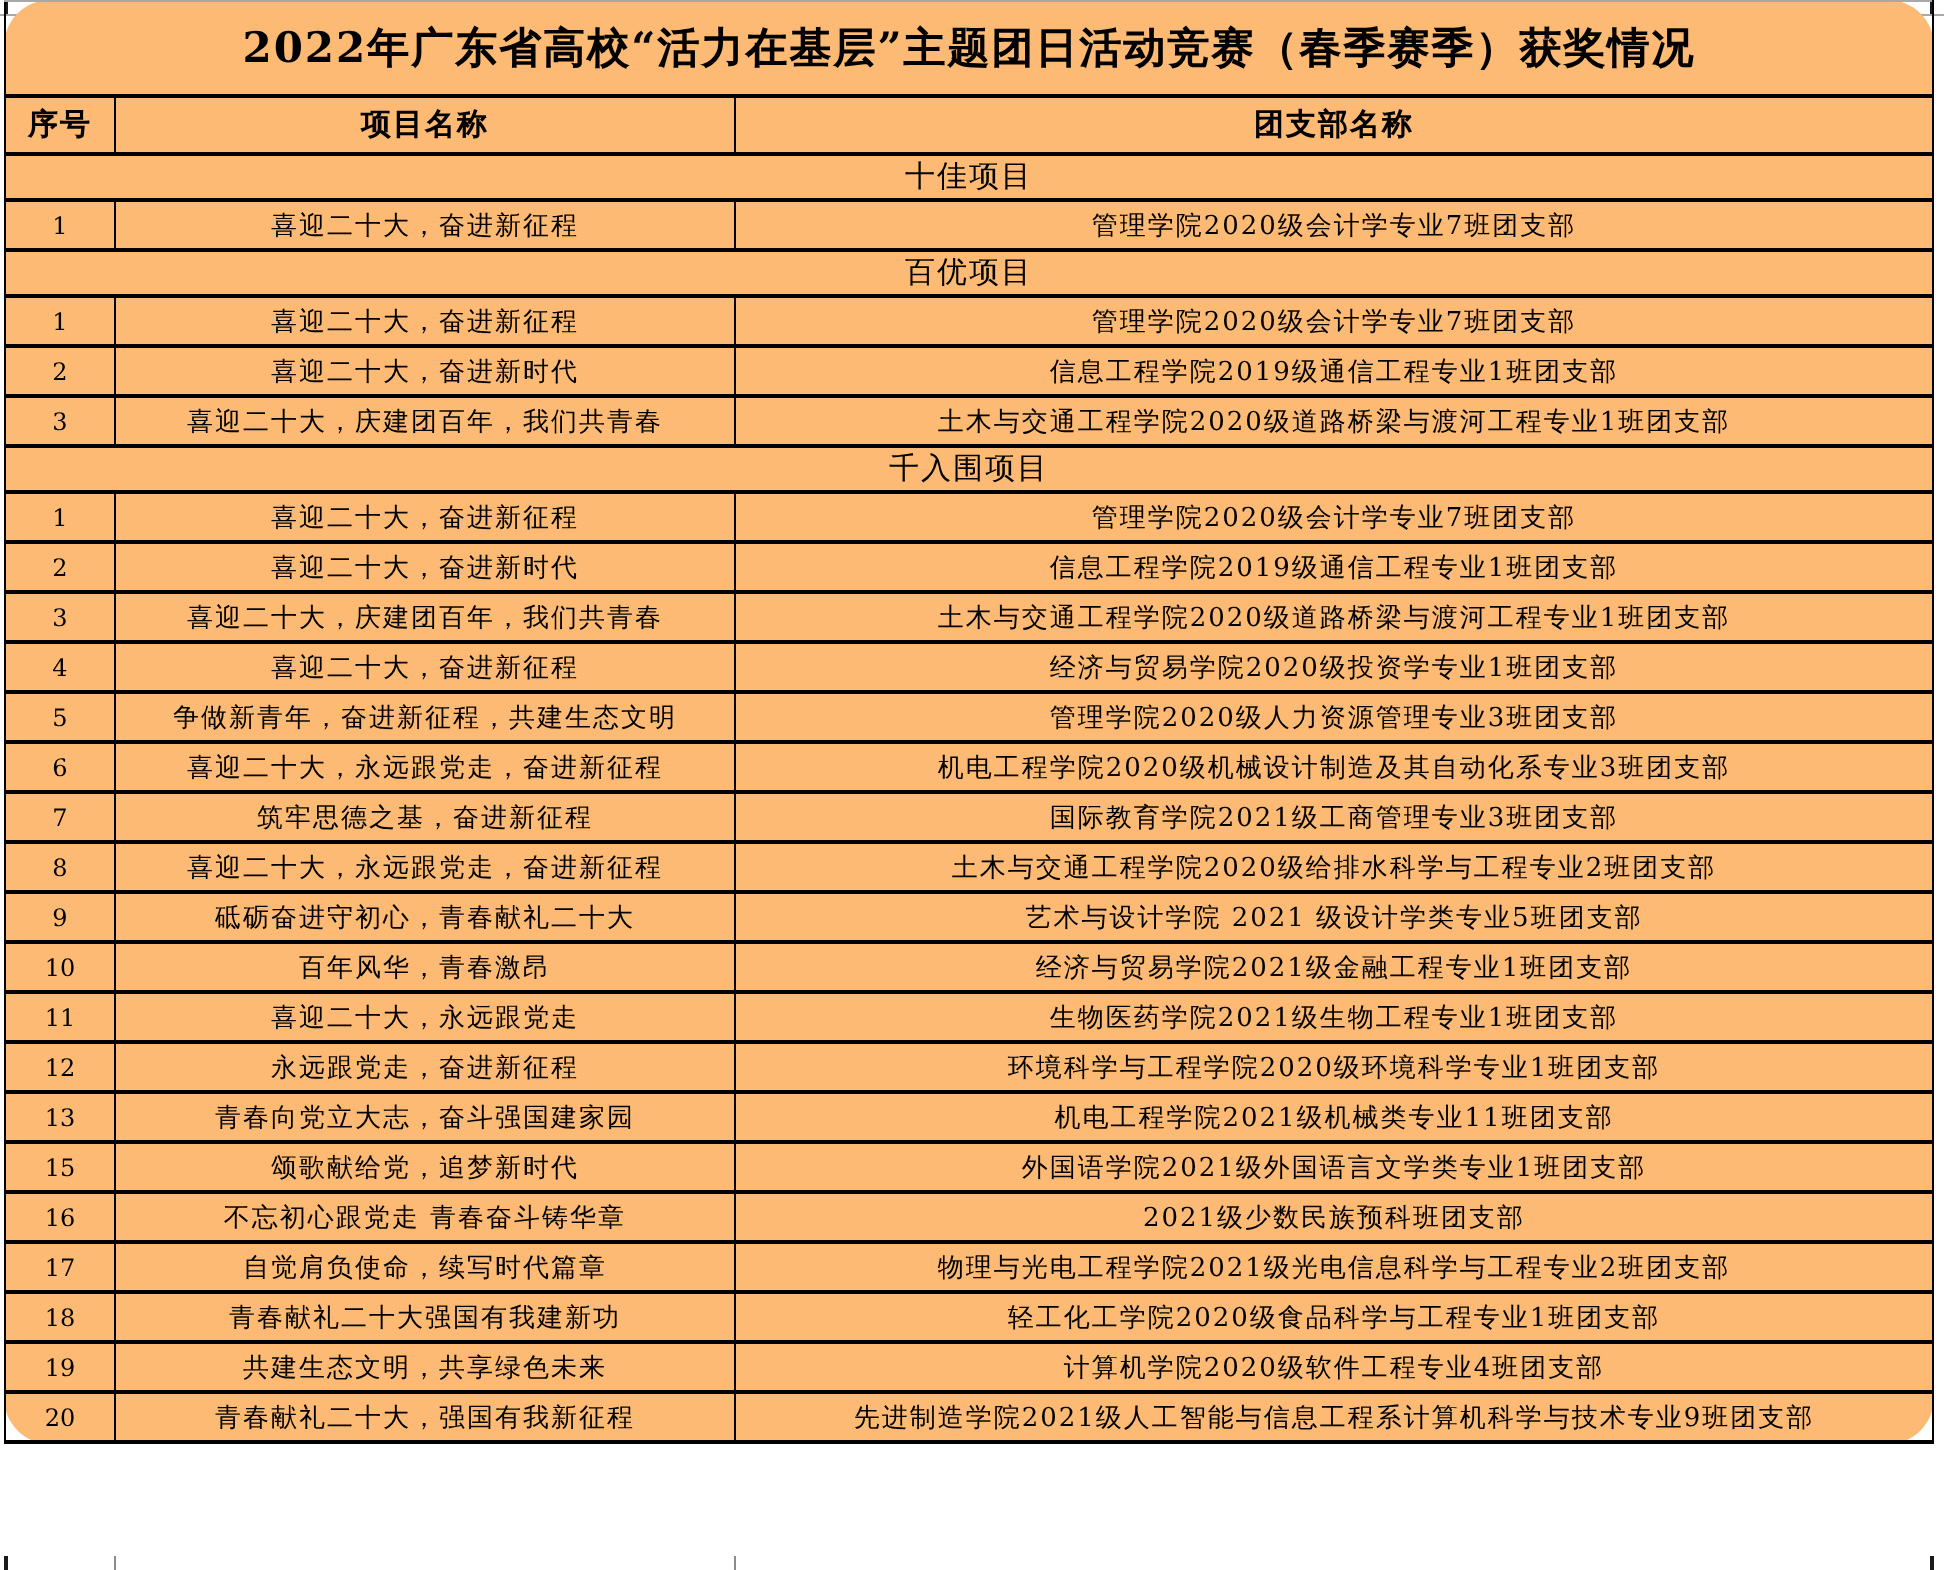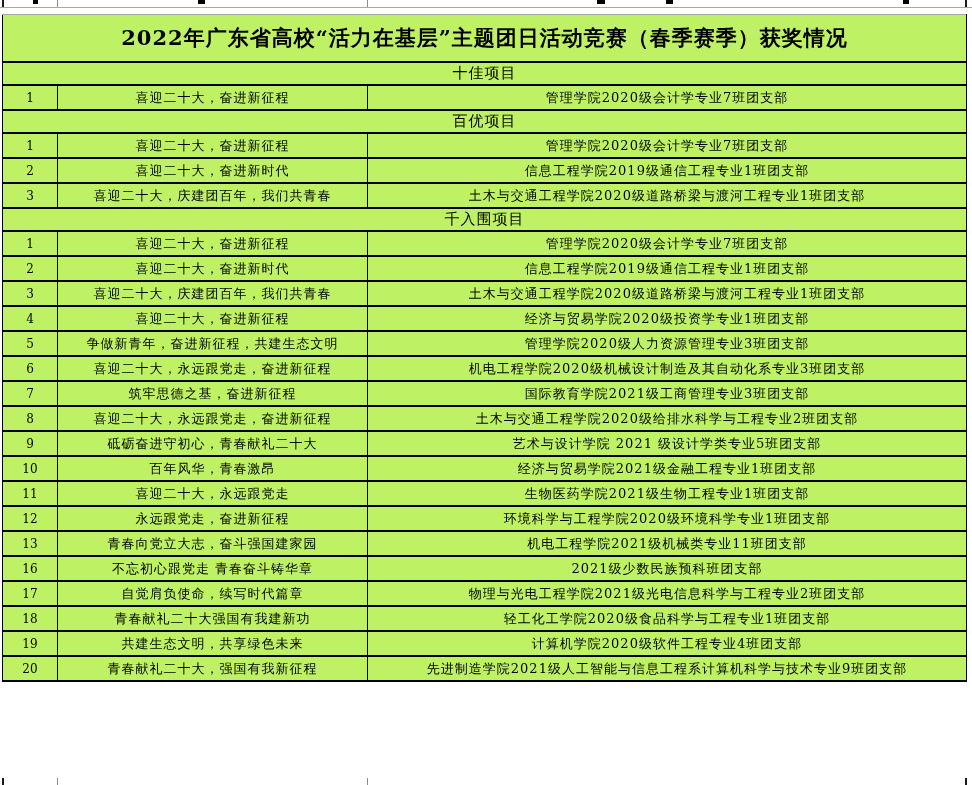--- a/index.html
+++ b/index.html
@@ -39,25 +39,26 @@
   
   .bottom-vline {
     position: absolute;
     width: 1px; height: 7px;
     background: #8c8c8c;
   }
   .bottom-vline.dark { background: #1a1a1a; width: 2px; }
 
   table.main-table {
     position: absolute;
-    top: 14px; left: 2px;
+    top: 0; left: 2px;
     width: 964px;
     border-collapse: collapse;
     table-layout: fixed;
-    background: #bef264;
+    background: #fdba74;
+    border-radius: 23px;
   }
   table.main-table td {
     border-left: 1px solid #000;
     border-right: 1px solid #000;
     border-top: 2px solid #000;
     border-bottom: 2px solid #000;
     text-align: center;
     vertical-align: middle;
     padding: 0 2px;
     color: #000;
@@ -118,20 +119,25 @@
   <table class="main-table">
     <colgroup>
       <col style="width:55px">
       <col style="width:310px">
       <col style="width:599px">
     </colgroup>
     <tbody>
       <tr class="title-row">
         <td colspan="3">2022年广东省高校“活力在基层”主题团日活动竞赛（春季赛季）获奖情况</td>
       </tr>
+      <tr class="header-row">
+        <td>序号</td>
+        <td>项目名称</td>
+        <td>团支部名称</td>
+      </tr>
 
     <tr class="section-row">
           <td colspan="3">十佳项目</td>
         </tr>
         <tr class="data-row">
           <td class="col-index">1</td>
           <td class="col-project">喜迎二十大，奋进新征程</td>
           <td class="col-branch">管理学院2020级会计学专业7班团支部</td>
         </tr>
         <tr class="section-row">
@@ -212,20 +218,25 @@
         </tr>
         <tr class="data-row">
           <td class="col-index">12</td>
           <td class="col-project">永远跟党走，奋进新征程</td>
           <td class="col-branch">环境科学与工程学院2020级环境科学专业1班团支部</td>
         </tr>
         <tr class="data-row">
           <td class="col-index">13</td>
           <td class="col-project">青春向党立大志，奋斗强国建家园</td>
           <td class="col-branch">机电工程学院2021级机械类专业11班团支部</td>
+        </tr>
+        <tr class="data-row">
+          <td class="col-index">15</td>
+          <td class="col-project">颂歌献给党，追梦新时代</td>
+          <td class="col-branch">外国语学院2021级外国语言文学类专业1班团支部</td>
         </tr>
         <tr class="data-row">
           <td class="col-index">16</td>
           <td class="col-project">不忘初心跟党走 青春奋斗铸华章</td>
           <td class="col-branch">2021级少数民族预科班团支部</td>
         </tr>
         <tr class="data-row">
           <td class="col-index">17</td>
           <td class="col-project">自觉肩负使命，续写时代篇章</td>
           <td class="col-branch">物理与光电工程学院2021级光电信息科学与工程专业2班团支部</td>

